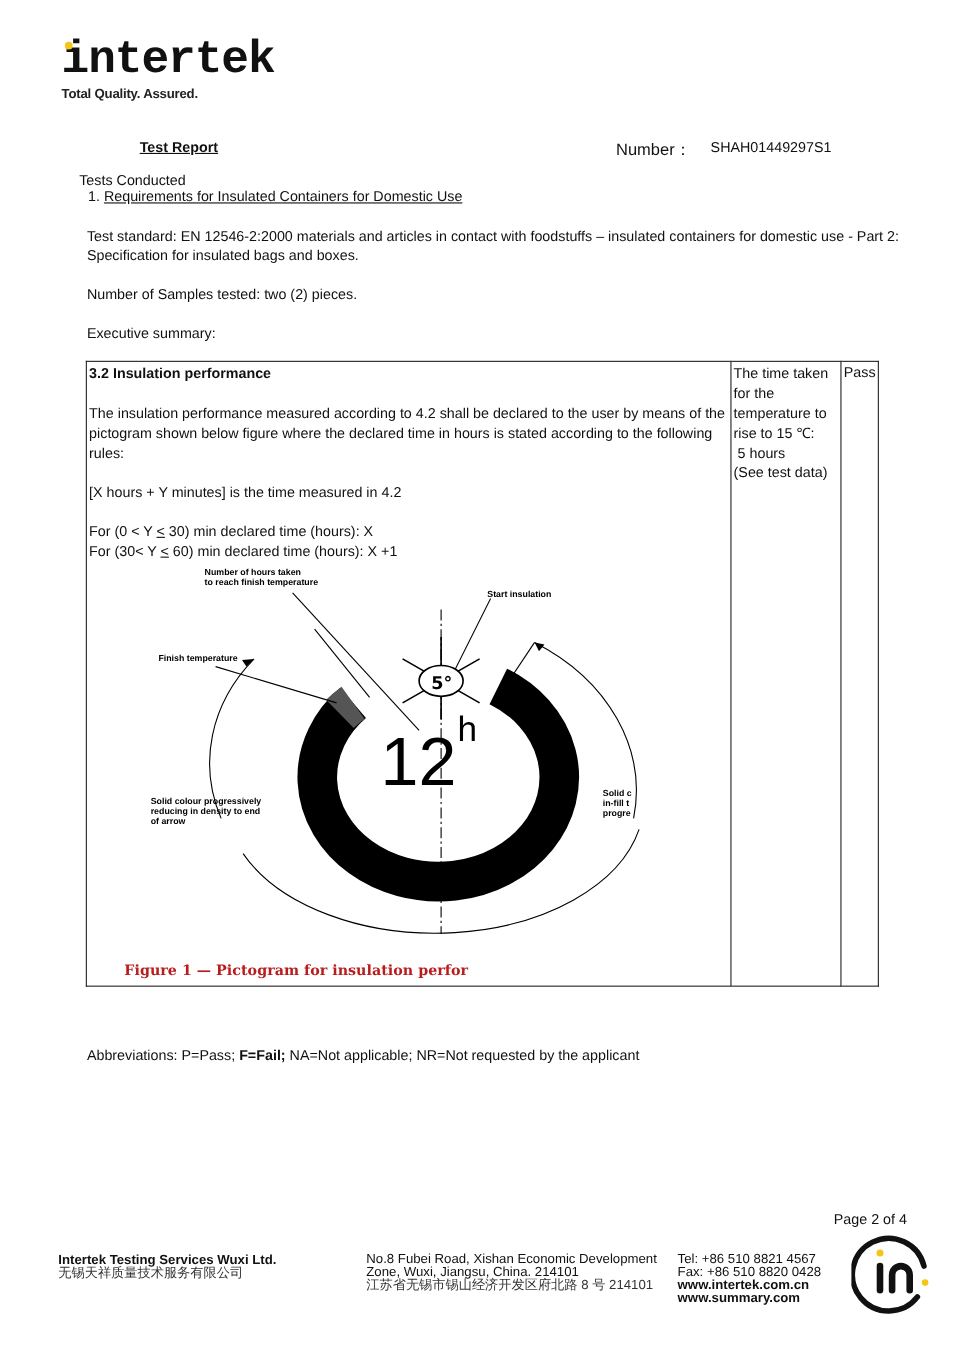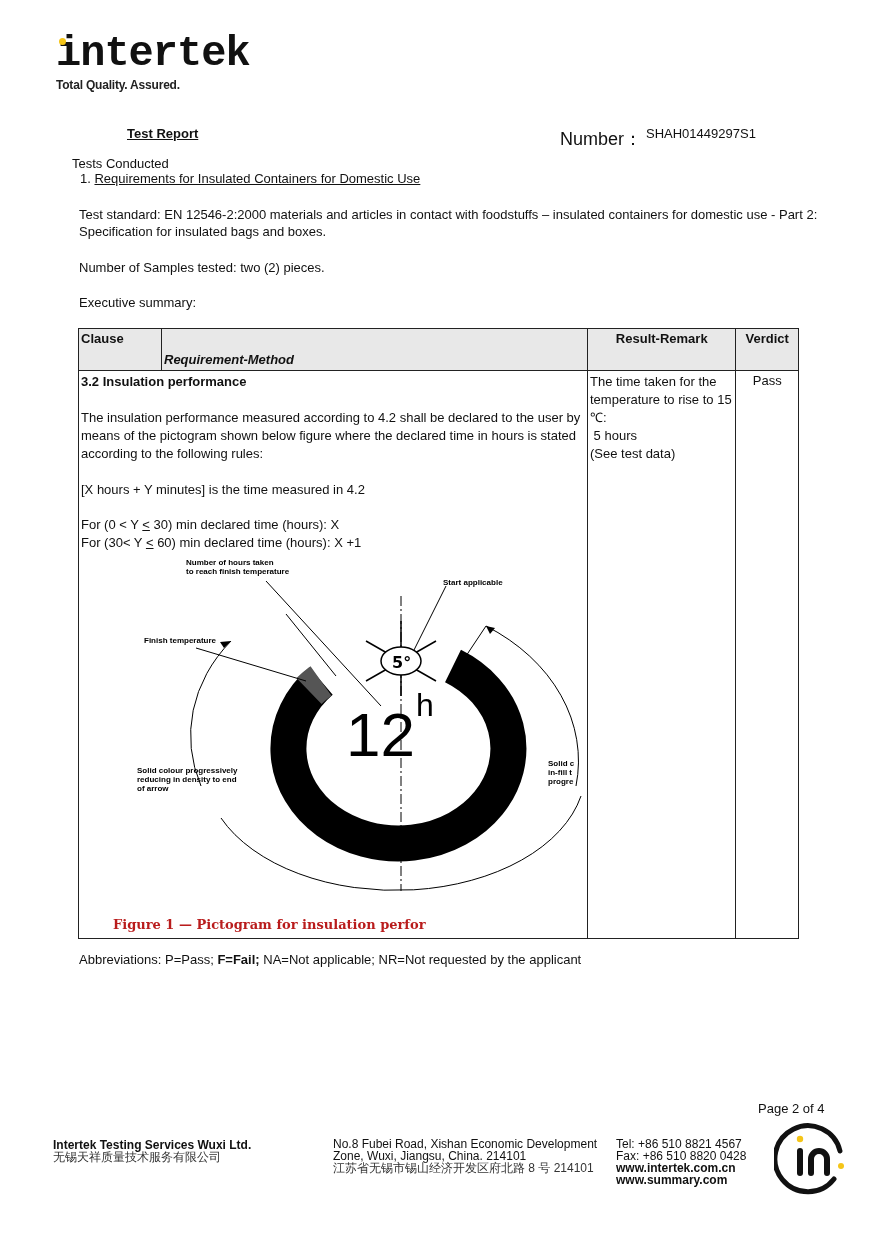--- a/index.html
+++ b/index.html
@@ -9,21 +9,21 @@
 
   
   .logo { left: 56px; top: 32px; }
   .logo-word { font-family: Liberation Mono, monospace; font-size: 42px; font-weight: bold;
                letter-spacing: -1px; color: #111; line-height: 44px; position: relative; }
   .logo-dot { position: absolute; left: 3px; top: 6px; width: 7px; height: 7px;
               border-radius: 50%; background: #f5c518; }
   .logo-tag { font-size: 12px; font-weight: bold; color: #222; margin-top: 2px; letter-spacing: -0.2px; }
 
   .title { left: 127px; top: 126px; font-weight: bold; text-decoration: underline; font-size: 13px; }
-  .num-label { left: 560px; top: 127px; font-size: 18px; }
+  .num-label { left: 560px; top: 127px; font-size: 15px; }
   .num-val { left: 646px; top: 126px; font-size: 13px; }
 
   .tests { left: 72px; top: 156px; }
   .tests-item { left: 80px; top: 171px; }
   .tests-item .lnk { text-decoration: underline; margin-left: 0; }
 
   .para { left: 79px; width: 750px; line-height: 17px; }
 
   
   table.exec { position: absolute; left: 78px; top: 328px; width: 721px; border-collapse: collapse; }
@@ -76,26 +76,20 @@
   <span>1.</span>
   <span class="lnk">Requirements for Insulated Containers for Domestic Use</span>
 </div>
 
 <div class="abs para" style="top:206px;">Test standard: EN 12546-2:2000 materials and articles in contact with foodstuffs – insulated containers for domestic use - Part 2: Specification for insulated bags and boxes.</div>
 <div class="abs para" style="top:259px;">Number of Samples tested: two  (2) pieces.</div>
 <div class="abs para" style="top:294px;">Executive summary:</div>
 
 <table class="exec">
   <tbody>
-      <tr class="hdr">
-    <td class="clause">Clause</td>
-    <td class="req">Requirement-Method</td>
-    <td class="res">Result-Remark</td>
-    <td class="ver">Verdict</td>
-  </tr>
   <tr class="body-row">
     <td colspan="2" class="req-cell">
       <div class="b">3.2 Insulation performance</div>
       <div style="height:18px;"></div>
       <div>The insulation performance measured according to 4.2 shall be declared to the user by means of the pictogram shown below figure where the declared time in hours is stated according to the following rules:</div>
       <div style="height:18px;"></div>
       <div>[X hours + Y minutes] is the time measured in 4.2</div>
       <div style="height:17px;"></div>
       <div><span>For (0 &lt; Y </span><span class="u">&lt;</span><span> 30) min declared time (hours): X</span></div>
       <div><span>For (30&lt; Y </span><span class="u">&lt;</span><span> 60) min declared time (hours): X +1</span></div>
@@ -125,21 +119,21 @@
             <line x1="285" y1="85" x2="355" y2="125"></line>
             <line x1="285" y1="125" x2="355" y2="85"></line>
             <ellipse cx="320" cy="105" rx="20" ry="14" fill="#fff"></ellipse>
           </g>
           <text x="311" y="112" font-family="DejaVu Sans, sans-serif" font-size="16" font-weight="bold">5°</text>
           <text x="265" y="200" font-family="Liberation Sans, sans-serif" font-size="62">12</text>
           <text x="335" y="160" font-family="Liberation Sans, sans-serif" font-size="32">h</text>
         </svg>
         <div class="fig-lbl" style="left:105px; top:2px; white-space:pre;">Number of hours taken
 to reach finish temperature</div>
-        <div class="fig-lbl" style="left:362px; top:22px; white-space:pre;">Start applicable</div>
+        <div class="fig-lbl" style="left:362px; top:22px; white-space:pre;">Start insulation</div>
         <div class="fig-lbl" style="left:63px; top:80px; white-space:pre;">Finish temperature</div>
         <div class="fig-lbl" style="left:56px; top:210px; white-space:pre;">Solid colour progressively
 reducing in density to end
 of arrow</div>
         <div class="fig-lbl" style="left:467px; top:203px; white-space:pre;">Solid c
 in-fill t
 progre</div>
         <div class="fig-cap">Figure 1 — Pictogram for insulation perfor</div>
       </div>
     </td>

